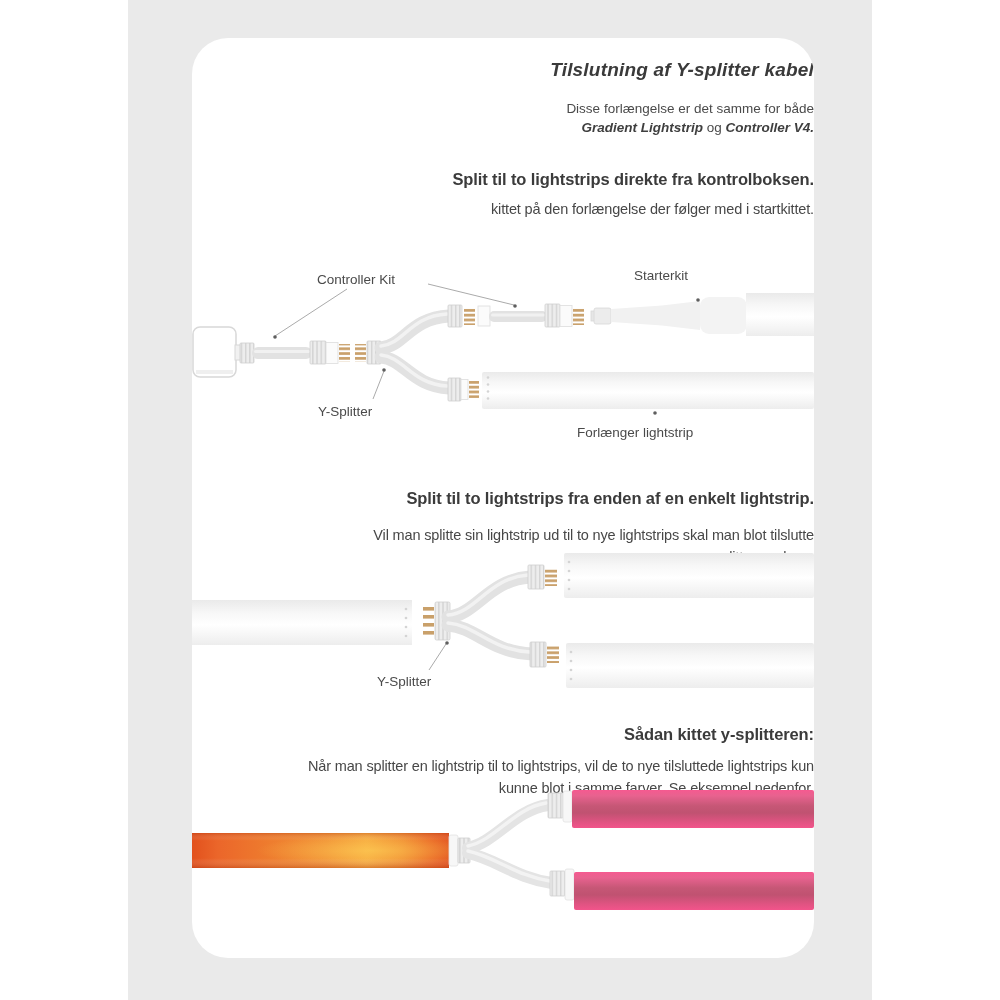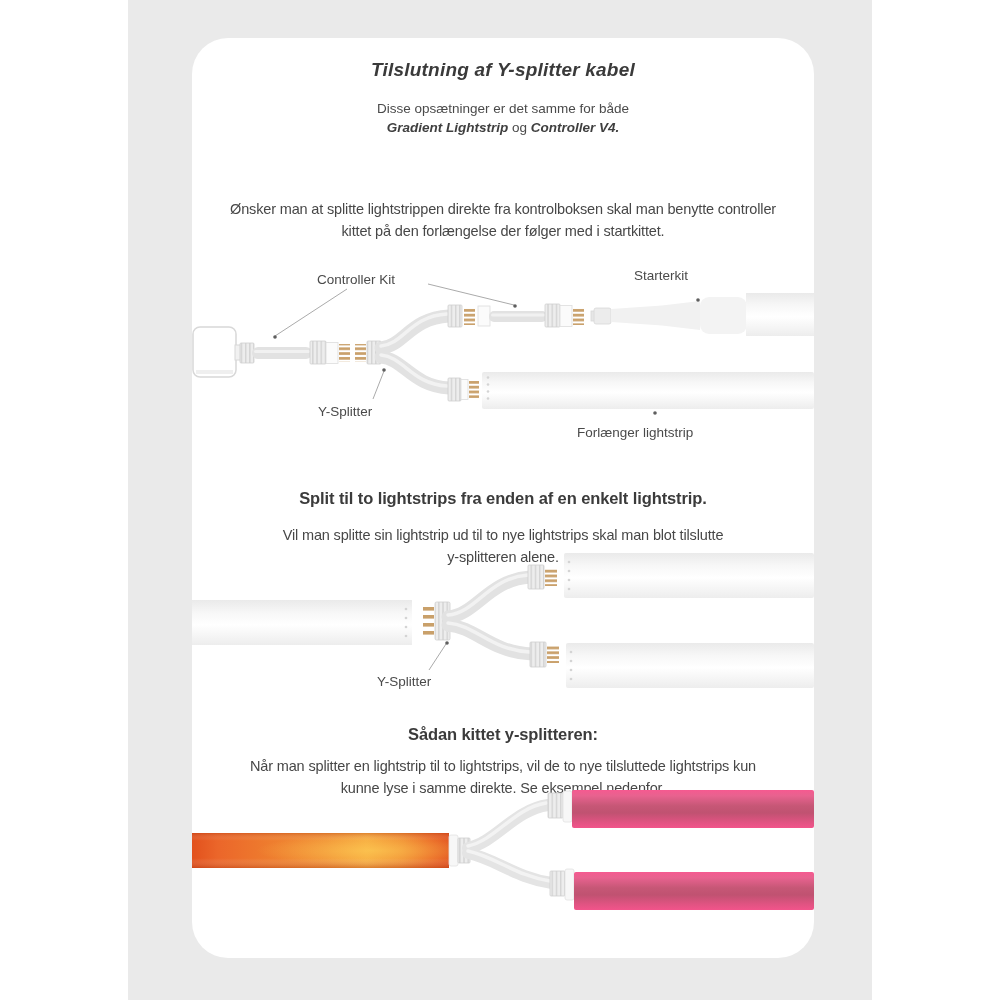--- a/index.html
+++ b/index.html
@@ -12,21 +12,21 @@
   .gray-band {
     position:absolute; left:128px; top:0; width:744px; height:1000px;
     background: var(--band-bg, #eaeaea);
   }
   .card {
     position:absolute; left:192px; top:38px; width:622px; height:920px;
     background: var(--card-bg, #ffffff);
     border-radius:36px;
     overflow:hidden;
   }
-  .txt { position:absolute; left:0; width:622px; text-align:center; }
+  .txt { position:absolute; left:0; width:622px; text-align:right; }
   .title {
     top:21px; font-size:19px; font-weight:bold; font-style:italic;
     color: var(--text-dark, #3a3a3a); letter-spacing:.2px;
   }
   .subtitle { top:61px; font-size:13.5px; color:#4a4a4a; line-height:19px; }
   .subtitle .bi { font-weight:bold; font-style:italic; color:#3f3f3f;margin-top:32px; }
   .sec-heading { font-size:16.5px; font-weight:bold; color:#3b3b3b; letter-spacing:-0.1px; }
   .sec-body { font-size:14.5px; color:#474747; line-height:22px; letter-spacing:-0.15px; }
   .dlabel { position:absolute; font-size:13.5px; color:#4a4a4a; }
   svg.diag { position:absolute; left:0; display:block; }
@@ -34,30 +34,30 @@
 </head>
 <body>
 
 <div id="page">
   <div class="gray-band"></div>
 
   <div class="card">
 
     <div class="txt title">Tilslutning af Y-splitter kabel</div>
     <div class="txt subtitle">
-      <div>Disse opsætninger er det samme for både</div>
+      <div>Disse forlængelse er det samme for både</div>
       <div>
         <span class="bi">Gradient Lightstrip</span>
         <span>og</span>
         <span class="bi">Controller V4.</span>
       </div>
     </div>
 
+    <div class="txt sec-heading" style="top:132px">Split til to lightstrips direkte fra kontrolboksen.</div>
     <div class="txt sec-body" style="top:160px">
-      <div>Ønsker man at splitte lightstrippen direkte fra kontrolboksen skal man benytte controller</div>
       <div>kittet på den forlængelse der følger med i startkittet.</div>
     </div>
 
     <svg class="diag" style="top:222px" width="622" height="190" viewBox="0 0 622 190">
       <defs>
         <pattern id="ridge" patternUnits="userSpaceOnUse" width="4.2" height="8">
           <rect width="4.2" height="8" fill="#ededed"></rect>
           <rect x="2.6" width="1.3" height="8" fill="#d2d2d2"></rect>
         </pattern>
         <pattern id="pins" patternUnits="userSpaceOnUse" width="14" height="4.8">
@@ -219,21 +219,21 @@
       </g>
       <line x1="254" y1="104" x2="237" y2="130" stroke="#a0a0a0" stroke-width="0.9"></line>
       <circle cx="255" cy="103" r="1.8" fill="#5f5f5f"></circle>
     </svg>
 
     <div class="dlabel" style="left:185px; top:636px; width:130px">Y-Splitter</div>
 
     <div class="txt sec-heading" style="top:687px">Sådan kittet y-splitteren:</div>
     <div class="txt sec-body" style="top:717px">
       <div>Når man splitter en lightstrip til to lightstrips, vil de to nye tilsluttede lightstrips kun</div>
-      <div>kunne lyse i samme direkte. Se eksempel nedenfor.</div>
+      <div>kunne blot i samme farver. Se eksempel nedenfor.</div>
     </div>
 
     <svg class="diag" style="top:732px" width="622" height="160" viewBox="0 0 622 160">
       <g>
         <rect x="0" y="63" width="257" height="35" fill="url(#orangeG)"></rect>
         <rect x="0" y="63" width="257" height="35" fill="url(#glowR)"></rect>
         <rect x="0" y="63" width="257" height="35" fill="url(#shadeV)"></rect>
         <rect x="257" y="65" width="9" height="31" rx="2" fill="#f7f7f7" stroke="#e2e2e2" stroke-width="0.8"></rect>
         <rect x="266" y="68" width="12" height="25" rx="1" fill="url(#ridge)" stroke="#cfcfcf" stroke-width="0.8"></rect>
       </g>

